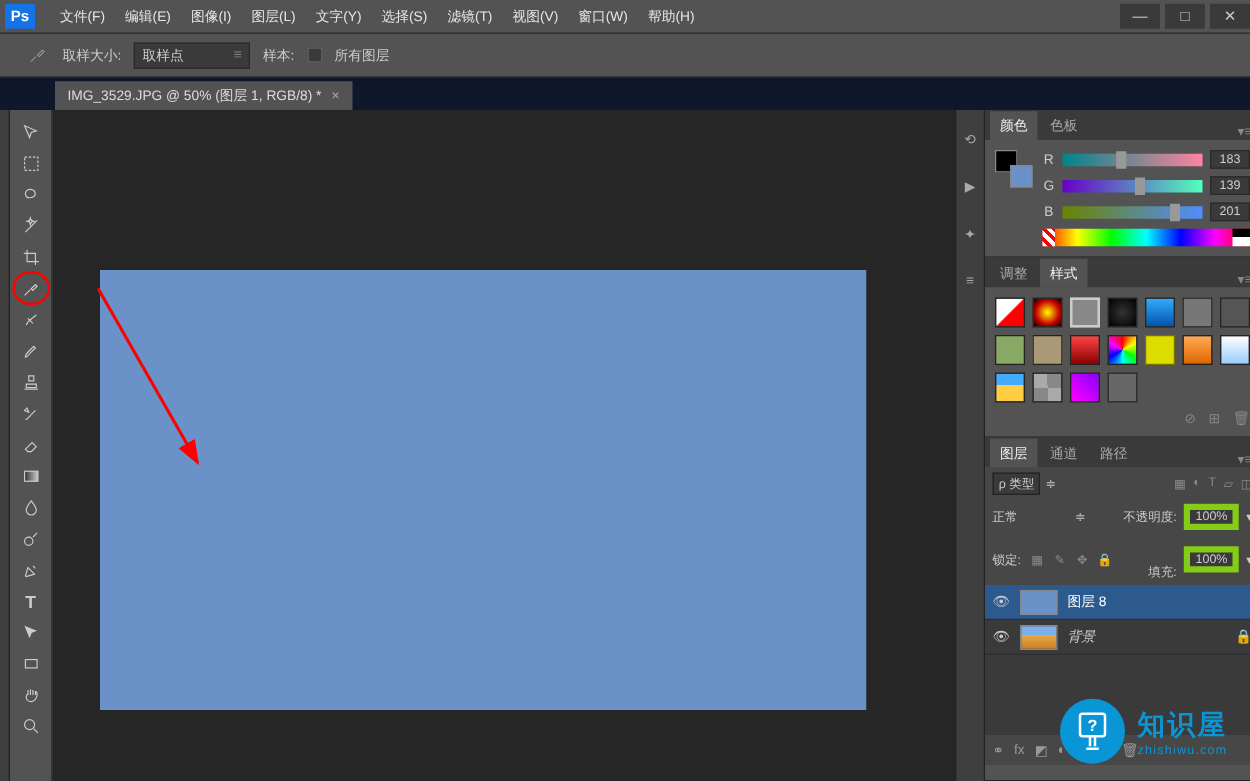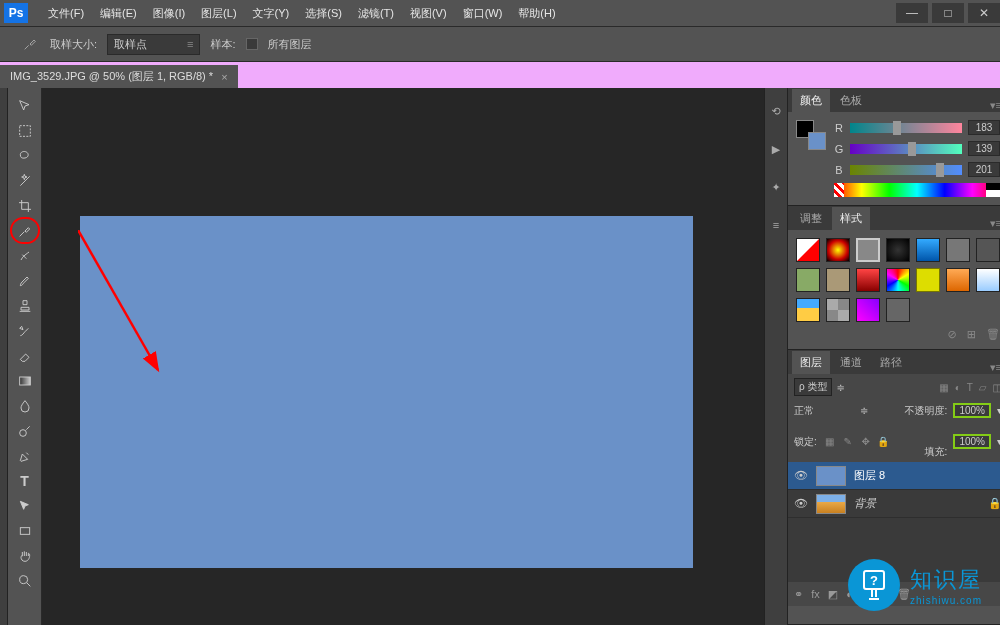--- a/index.html
+++ b/index.html
@@ -14,21 +14,21 @@
 
 
 .optbar { height: 36px; background: #535353; border-top: 1px solid #2a2a2a; border-bottom: 1px solid #2a2a2a; display: flex; align-items: center; padding: 0 20px; gap: 10px; }
 .tool-icon-sm { width: 20px; height: 20px; display: inline-flex; align-items: center; justify-content: center; }
 .opt-label { color: #ccc; }
 .opt-select { background: #3a3a3a; border: 1px solid #2a2a2a; color: #ccc; padding: 2px 6px; display: inline-flex; align-items: center; gap: 40px; }
 .opt-select::after { content: "≡"; color: #888; }
 .checkbox { width: 12px; height: 12px; background: #3a3a3a; border: 1px solid #666; }
 
 
-.tabbar { height: 26px; background: #f0abfc; display: flex; align-items: flex-end; }
+.tabbar { height: 26px; background: #0f172a; display: flex; align-items: flex-end; padding-left: 44px; }
 .doc-tab { background: #535353; color: #ddd; padding: 4px 10px; font-size: 11px; display: flex; align-items: center; gap: 8px; }
 .tab-close { color: #aaa; cursor: pointer; }
 
 
 .main { display: flex; height: 537px; }
 .toolbar { width: 34px; background: #535353; border-right: 1px solid #2a2a2a; padding-top: 6px; display: flex; flex-direction: column; align-items: center; gap: 2px; }
 .tool { width: 26px; height: 23px; display: flex; align-items: center; justify-content: center; cursor: pointer; color: #ccc; position: relative; }
 .tool.highlight { box-shadow: 0 0 0 2px red; border-radius: 14px; }
 .tool svg { stroke: #ccc; fill: none; stroke-width: 1.4; }
 
@@ -71,37 +71,37 @@
 .adj-item.sel { border: 2px solid #ccc; }
 .foot-icons { display: flex; gap: 10px; justify-content: flex-end; padding-top: 6px; color: #888; }
 
 
 .layer-opts { display: flex; align-items: center; gap: 4px; padding: 4px 6px; background: #474747; font-size: 10px; }
 .layer-opts select, .layer-opts .drop { background: #3a3a3a; border: 1px solid #222; color: #ccc; padding: 1px 4px; font-size: 10px; }
 .icon-row { display: flex; gap: 6px; color: #888; margin-left: auto; }
 .layer-row2 { display: flex; align-items: center; gap: 6px; padding: 3px 6px; background: #474747; font-size: 10px; }
 .lock-icons { display: flex; gap: 4px; color: #888; }
 .lock-icons span { width: 14px; text-align: center; }
-.pct { background: #3a3a3a; border: 2px solid #84cc16; color: #ccc; padding: 0 4px; }
+.pct { background: #3a3a3a; border: 5px solid #84cc16; color: #ccc; padding: 0 4px; }
 .layer-list { background: #3a3a3a; min-height: 120px; }
 .layer { display: flex; align-items: center; height: 28px; padding: 0 6px; gap: 8px; border-bottom: 1px solid #2e2e2e; }
 .layer.active { background: #2c5a8f; color: #fff; }
 .eye { width: 14px; color: #ccc; }
 .thumb { width: 30px; height: 20px; border: 1px solid #888; }
 .thumb.blue { background: #6a91c8; }
 .thumb.img { background: linear-gradient(to bottom, #7db0e8 40%, #e8a847 40%, #c88020 100%); }
 .lock { margin-left: auto; color: #aaa; }
 .layer-footer { height: 24px; background: #474747; display: flex; align-items: center; gap: 8px; padding: 0 6px; color: #999; }
 .layer-footer span { cursor: pointer; }
 
 
 .watermark { position: absolute; right: 18px; bottom: 14px; display: flex; align-items: center; gap: 10px; }
 .wm-circle { width: 52px; height: 52px; background: #0a96d6; border-radius: 50%; display: flex; align-items: center; justify-content: center; }
 .wm-text { color: #0a96d6; }
-.wm-cn { font-size: 22px; font-weight: normal; letter-spacing: 2px; }
+.wm-cn { font-size: 22px; font-weight: bold; letter-spacing: 2px; }
 .wm-en { font-size: 10px; color: #0a96d6; letter-spacing: 1px; }
 </style>
 </head>
 <body>
 
 <div class="menubar">
   <div class="ps-logo">Ps</div>
   <div class="menubar-item">文件(F)</div>
   <div class="menubar-item">编辑(E)</div>
   <div class="menubar-item">图像(I)</div>

